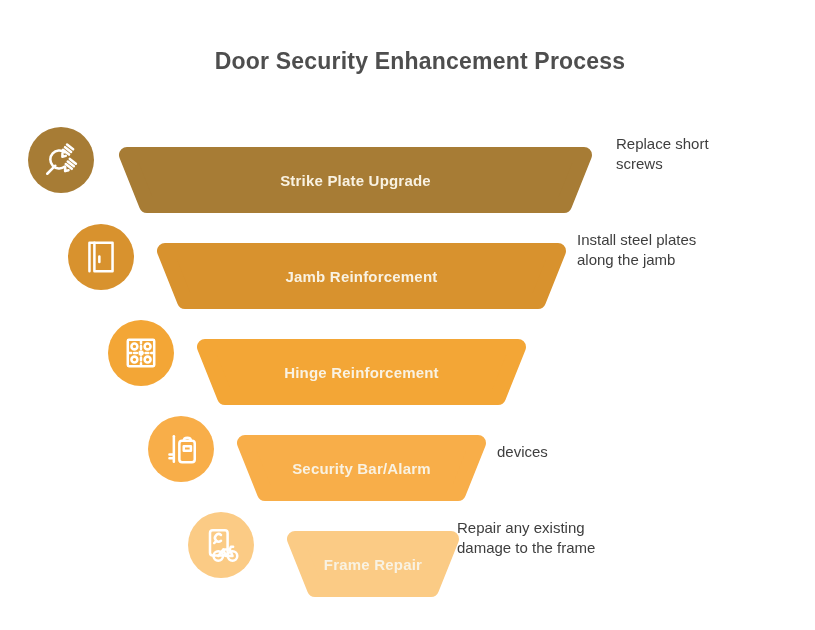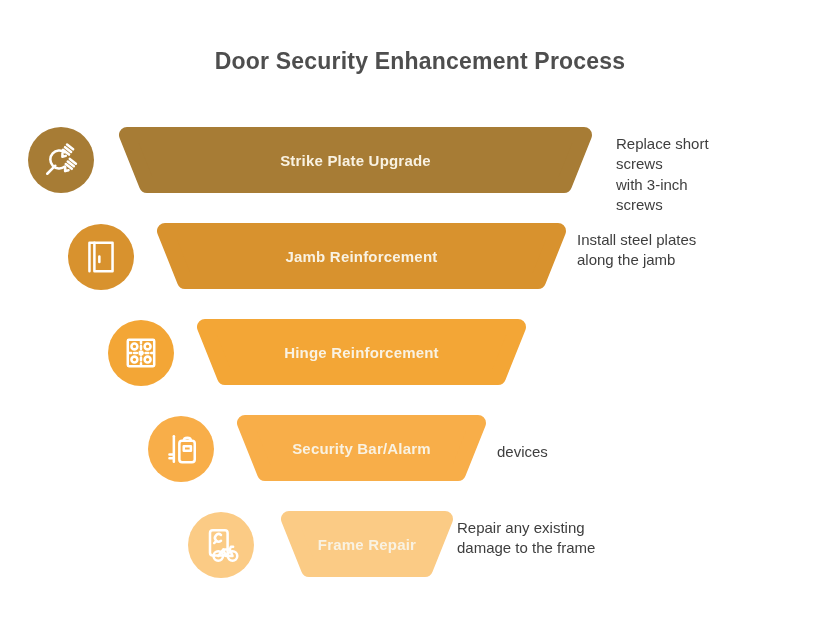--- a/index.html
+++ b/index.html
@@ -30,21 +30,21 @@
     position: absolute;
     width: 66px;
     height: 66px;
     border-radius: 50%;
     background: var(--step-color);
     display: flex;
     align-items: center;
     justify-content: center;
   }
 
-  .bar { position: absolute; height: 66px; }
+  .bar { position: absolute; height: 66px; margin-top: 20px; }
   .bar .shape { position: absolute; left: 0; top: 0; display: block; }
   .shape polygon {
     fill: var(--step-color);
     stroke: var(--step-color);
     stroke-width: 16;
     stroke-linejoin: round;
   }
   .bar-label {
     position: absolute;
     left: 0; top: 0; width: 100%; height: 100%;
@@ -69,21 +69,21 @@
   .r0 .badge { left: 28px;  top: 127px; }
   .r1 .badge { left: 68px;  top: 224px; }
   .r2 .badge { left: 108px; top: 320px; }
   .r3 .badge { left: 148px; top: 416px; }
   .r4 .badge { left: 188px; top: 512px; }
 
   .r0 .bar { left: 118px; top: 127px; width: 475px; }
   .r1 .bar { left: 156px; top: 223px; width: 411px; }
   .r2 .bar { left: 196px; top: 319px; width: 331px; }
   .r3 .bar { left: 236px; top: 415px; width: 251px; }
-  .r4 .bar { left: 280px; top: 511px; width: 174px; }
+  .r4 .bar { left: 286px; top: 511px; width: 174px; }
 
   .r0 .desc { left: 612px; top: 130px; }
   .r1 .desc { left: 573px; top: 226px; }
   .r2 .desc { left: 533px; top: 322px; }
   .r3 .desc { left: 493px; top: 418px; }
   .r4 .desc { left: 453px; top: 514px; }
 
   .icon-art { display: block; }
   .icon-art .ln {
     fill: none;
@@ -115,21 +115,20 @@
       </svg>
     </div>
     <div class="bar">
       <svg class="shape" width="475" height="66" viewBox="0 0 475 66">
         <polygon points="9,8 466,8 446,58 29,58"></polygon>
       </svg>
       <span class="bar-label">Strike Plate Upgrade</span>
     </div>
     <p class="desc">
       <span>Replace short screws</span><br>
-      <span>with 3-inch screws</span>
     </p>
   </section>
 
   <section class="row r1" style="--step-color: #D8922E;">
     <div class="badge">
       <svg class="icon-art" width="44" height="44" viewBox="0 0 40 40">
         <path class="ln" d="M9.5 33 V7 H14"></path>
         <rect class="ln" x="14" y="7" width="16.5" height="26"></rect>
         <path class="ln" d="M18.5 19.5 V24.5"></path>
       </svg>

